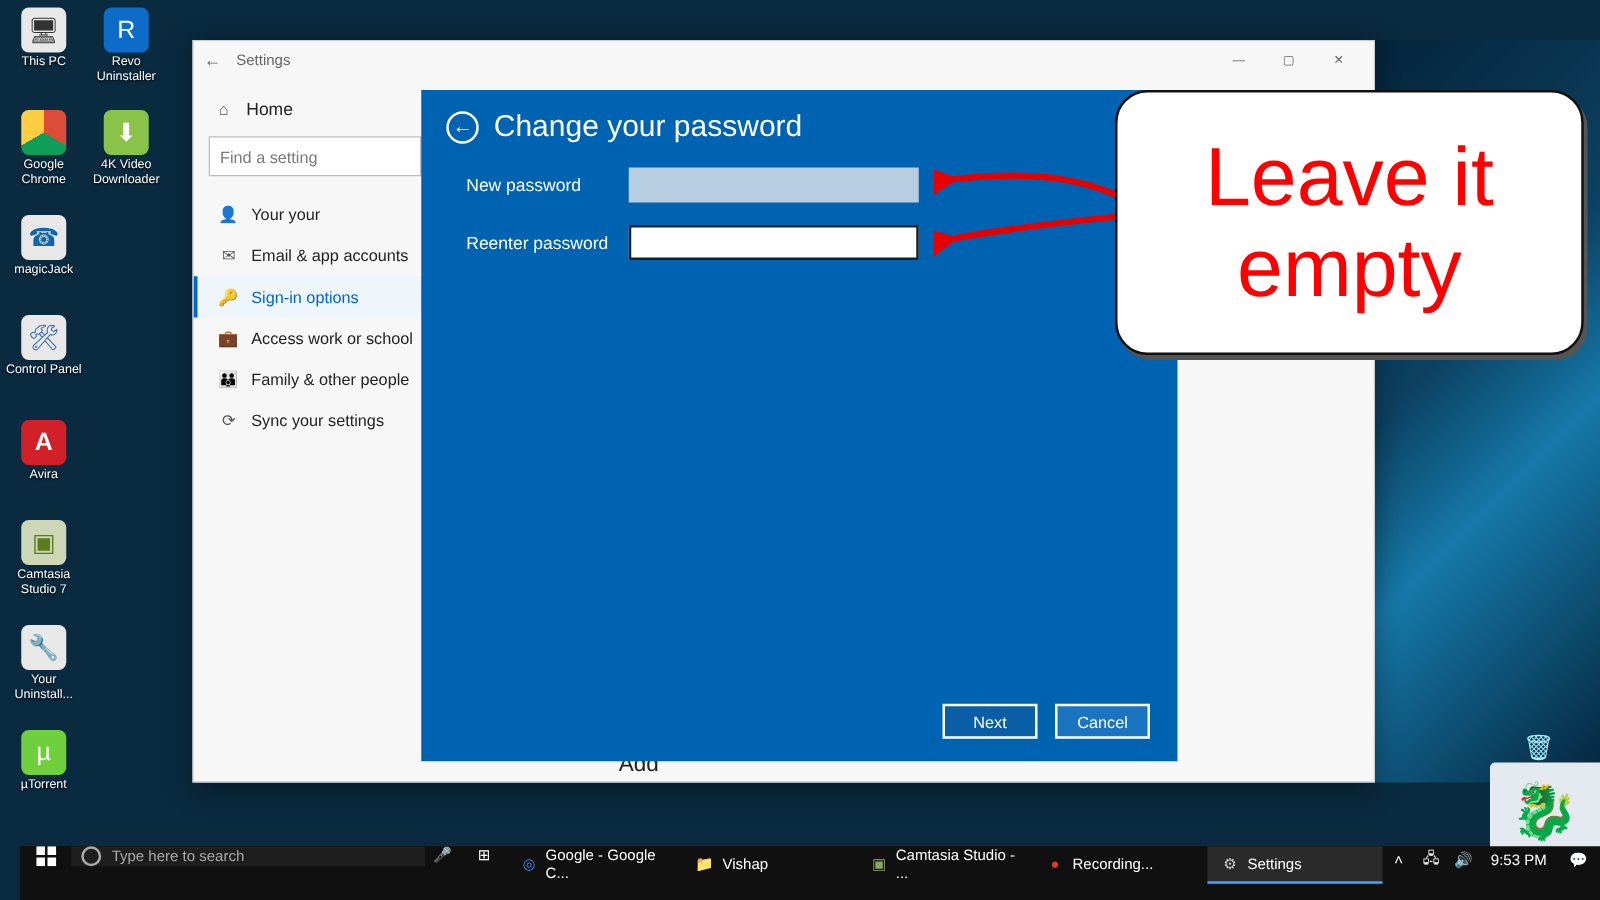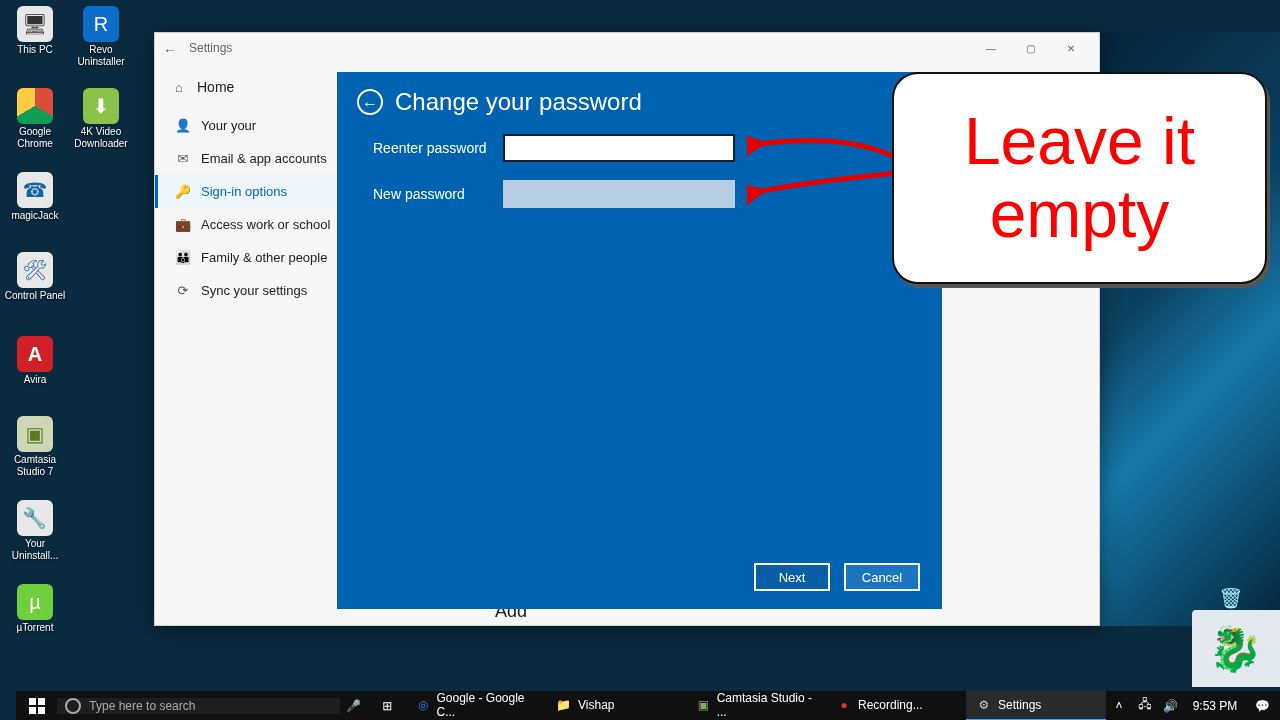--- a/index.html
+++ b/index.html
@@ -62,21 +62,21 @@
   
   .arrows { position:absolute; left:747px; top:118px; width:200px; height:120px; pointer-events:none;}
 
   
   .wall-right { position:absolute; right:0; top:32px; width:180px; height:594px;
     background: linear-gradient(135deg,#02223a 0%,#0d4b70 40%,#1c9bd7 60%,#02223a 100%);
     opacity:.7;}
   .dragon-box { position:absolute; right:0; bottom:33px; width:88px; height:77px; background:#e4e9ef; display:flex; align-items:center; justify-content:center; color:#555; font-size:44px; border-top-left-radius:4px;}
 
   
-  .taskbar { position:absolute; left:16px; right:0; bottom:0; height:29px; background:#101010; display:flex; align-items:center; color:#fff; font-size:12px;}
+  .taskbar { position:absolute; left:16px; right:0; bottom:0; height:43px; background:#101010; display:flex; align-items:flex-start; color:#fff; font-size:12px;}
   .start { width:44px; display:flex; align-items:center; justify-content:center;}
   .start svg{width:16px;height:16px;fill:#fff;}
   .searchbox { width:300px; background:#1e1e1e; display:flex; align-items:center; padding:0 8px; gap:8px; color:#aaa;}
   .searchbox .circ{ width:16px;height:16px;border:2px solid #aaa;border-radius:50%;}
   .mic { width:30px; display:flex; align-items:center; justify-content:center; color:#aaa;}
   .taskview{ width:40px; display:flex; align-items:center; justify-content:center;}
   .tasks { display:flex; align-items:stretch;}
   .task { display:flex; align-items:center; gap:6px; padding:0 10px; min-width:140px; max-width:150px; border-bottom:2px solid transparent;}
   .task.active{ background:#2a2a2a; border-bottom-color:#3ea6ff;}
   .task .tico{ width:16px; height:16px; display:flex; align-items:center; justify-content:center; font-size:12px;}
@@ -146,20 +146,23 @@
     <span class="winbtn">—</span>
     <span class="winbtn">▢</span>
     <span class="winbtn">✕</span>
   </div>
   <div class="settings-body">
     <div class="sidebar">
       <div class="home-row">
         <span class="nav-ico">⌂</span>
         <span>Home</span>
       </div>
+      <div class="find-setting">
+        <span>Find a setting</span>
+      </div>
 
       <div class="nav-item">
           <span class="nav-ico">👤</span>
           <span>Your your</span>
         </div>
       <div class="nav-item">
           <span class="nav-ico">✉</span>
           <span>Email &amp; app accounts</span>
         </div>
       <div class="nav-item selected">
@@ -184,26 +187,26 @@
   <div class="add-remnant">Add</div>
 </div>
 
 <div class="modal">
   <div class="modal-head">
     <div class="modal-back">←</div>
     <div class="modal-title">Change your password</div>
   </div>
   <div class="form">
     <div class="form-row">
+      <div class="fl">New password</div>
+      <input type="password" value="" style="">
+    </div>
+    <div class="form-row">
       <div class="fl">Reenter password</div>
       <input type="password" class="active" value="" style="">
-    </div>
-    <div class="form-row">
-      <div class="fl">New password</div>
-      <input type="password" value="" style="">
     </div>
   </div>
   <div class="modal-footer">
     <div class="modal-btn primary">Next</div>
     <div class="modal-btn">Cancel</div>
   </div>
 </div>
 
 <svg class="arrows" viewBox="0 0 200 120">
   <defs>

